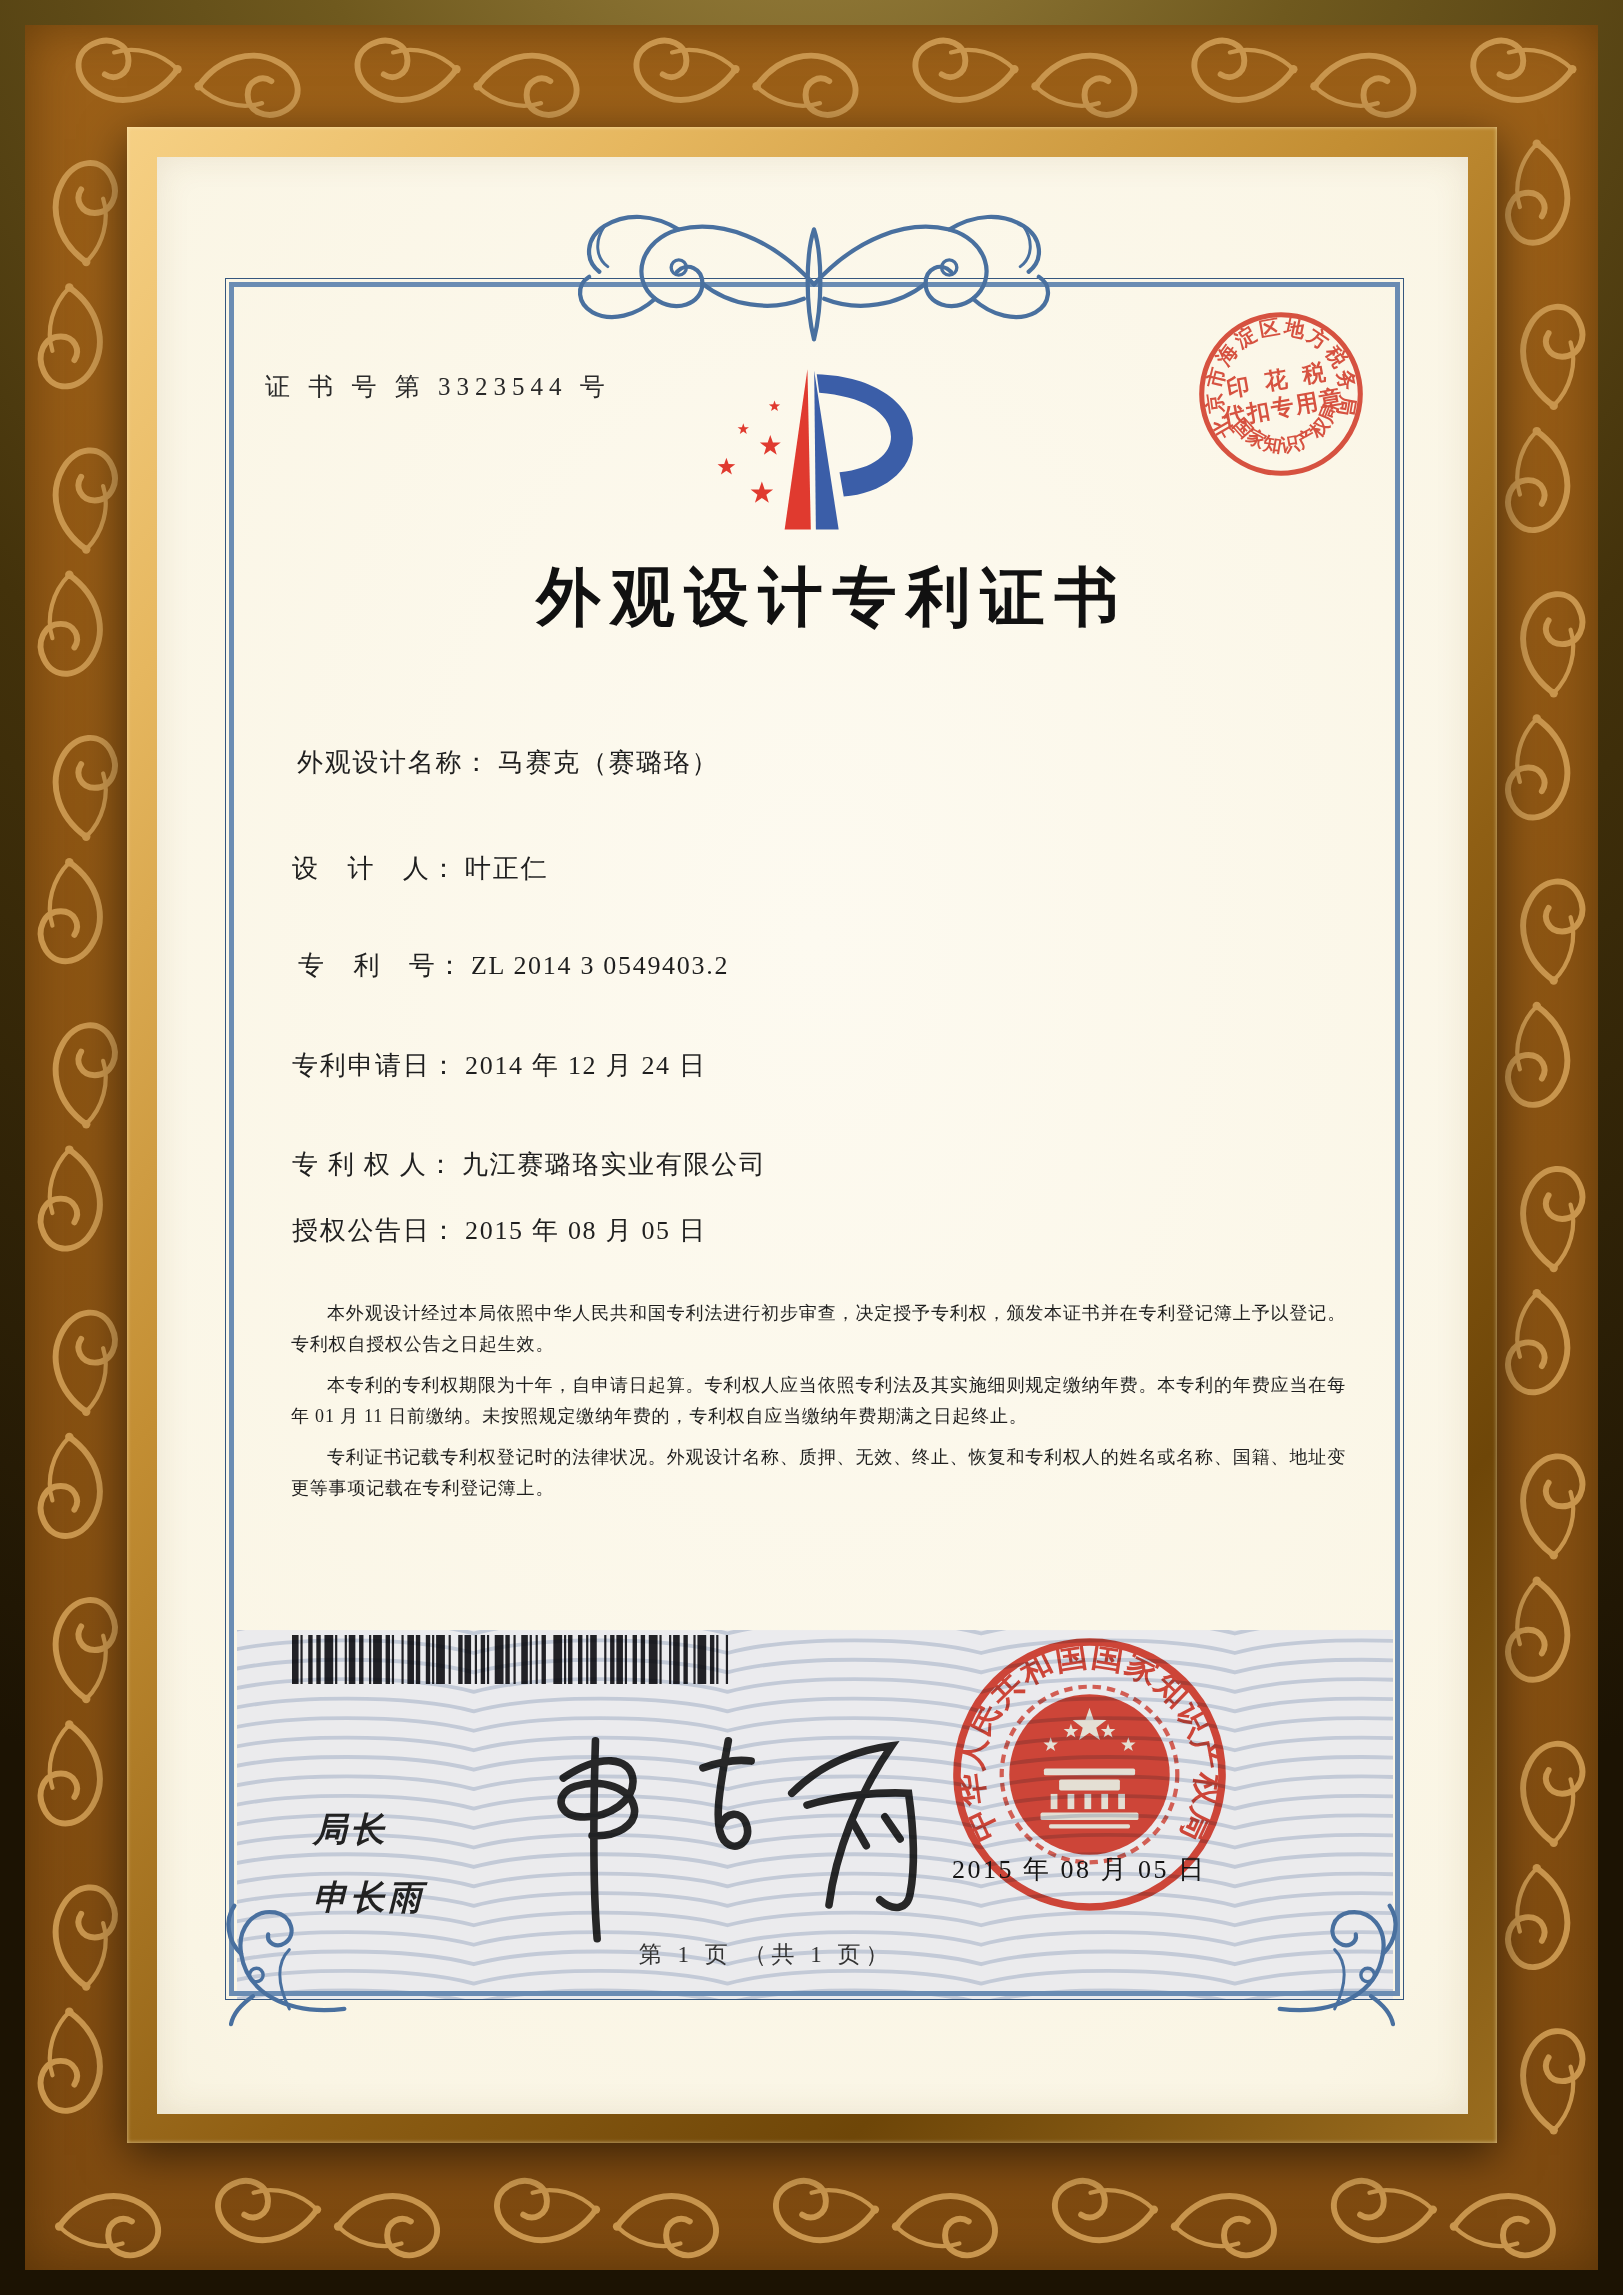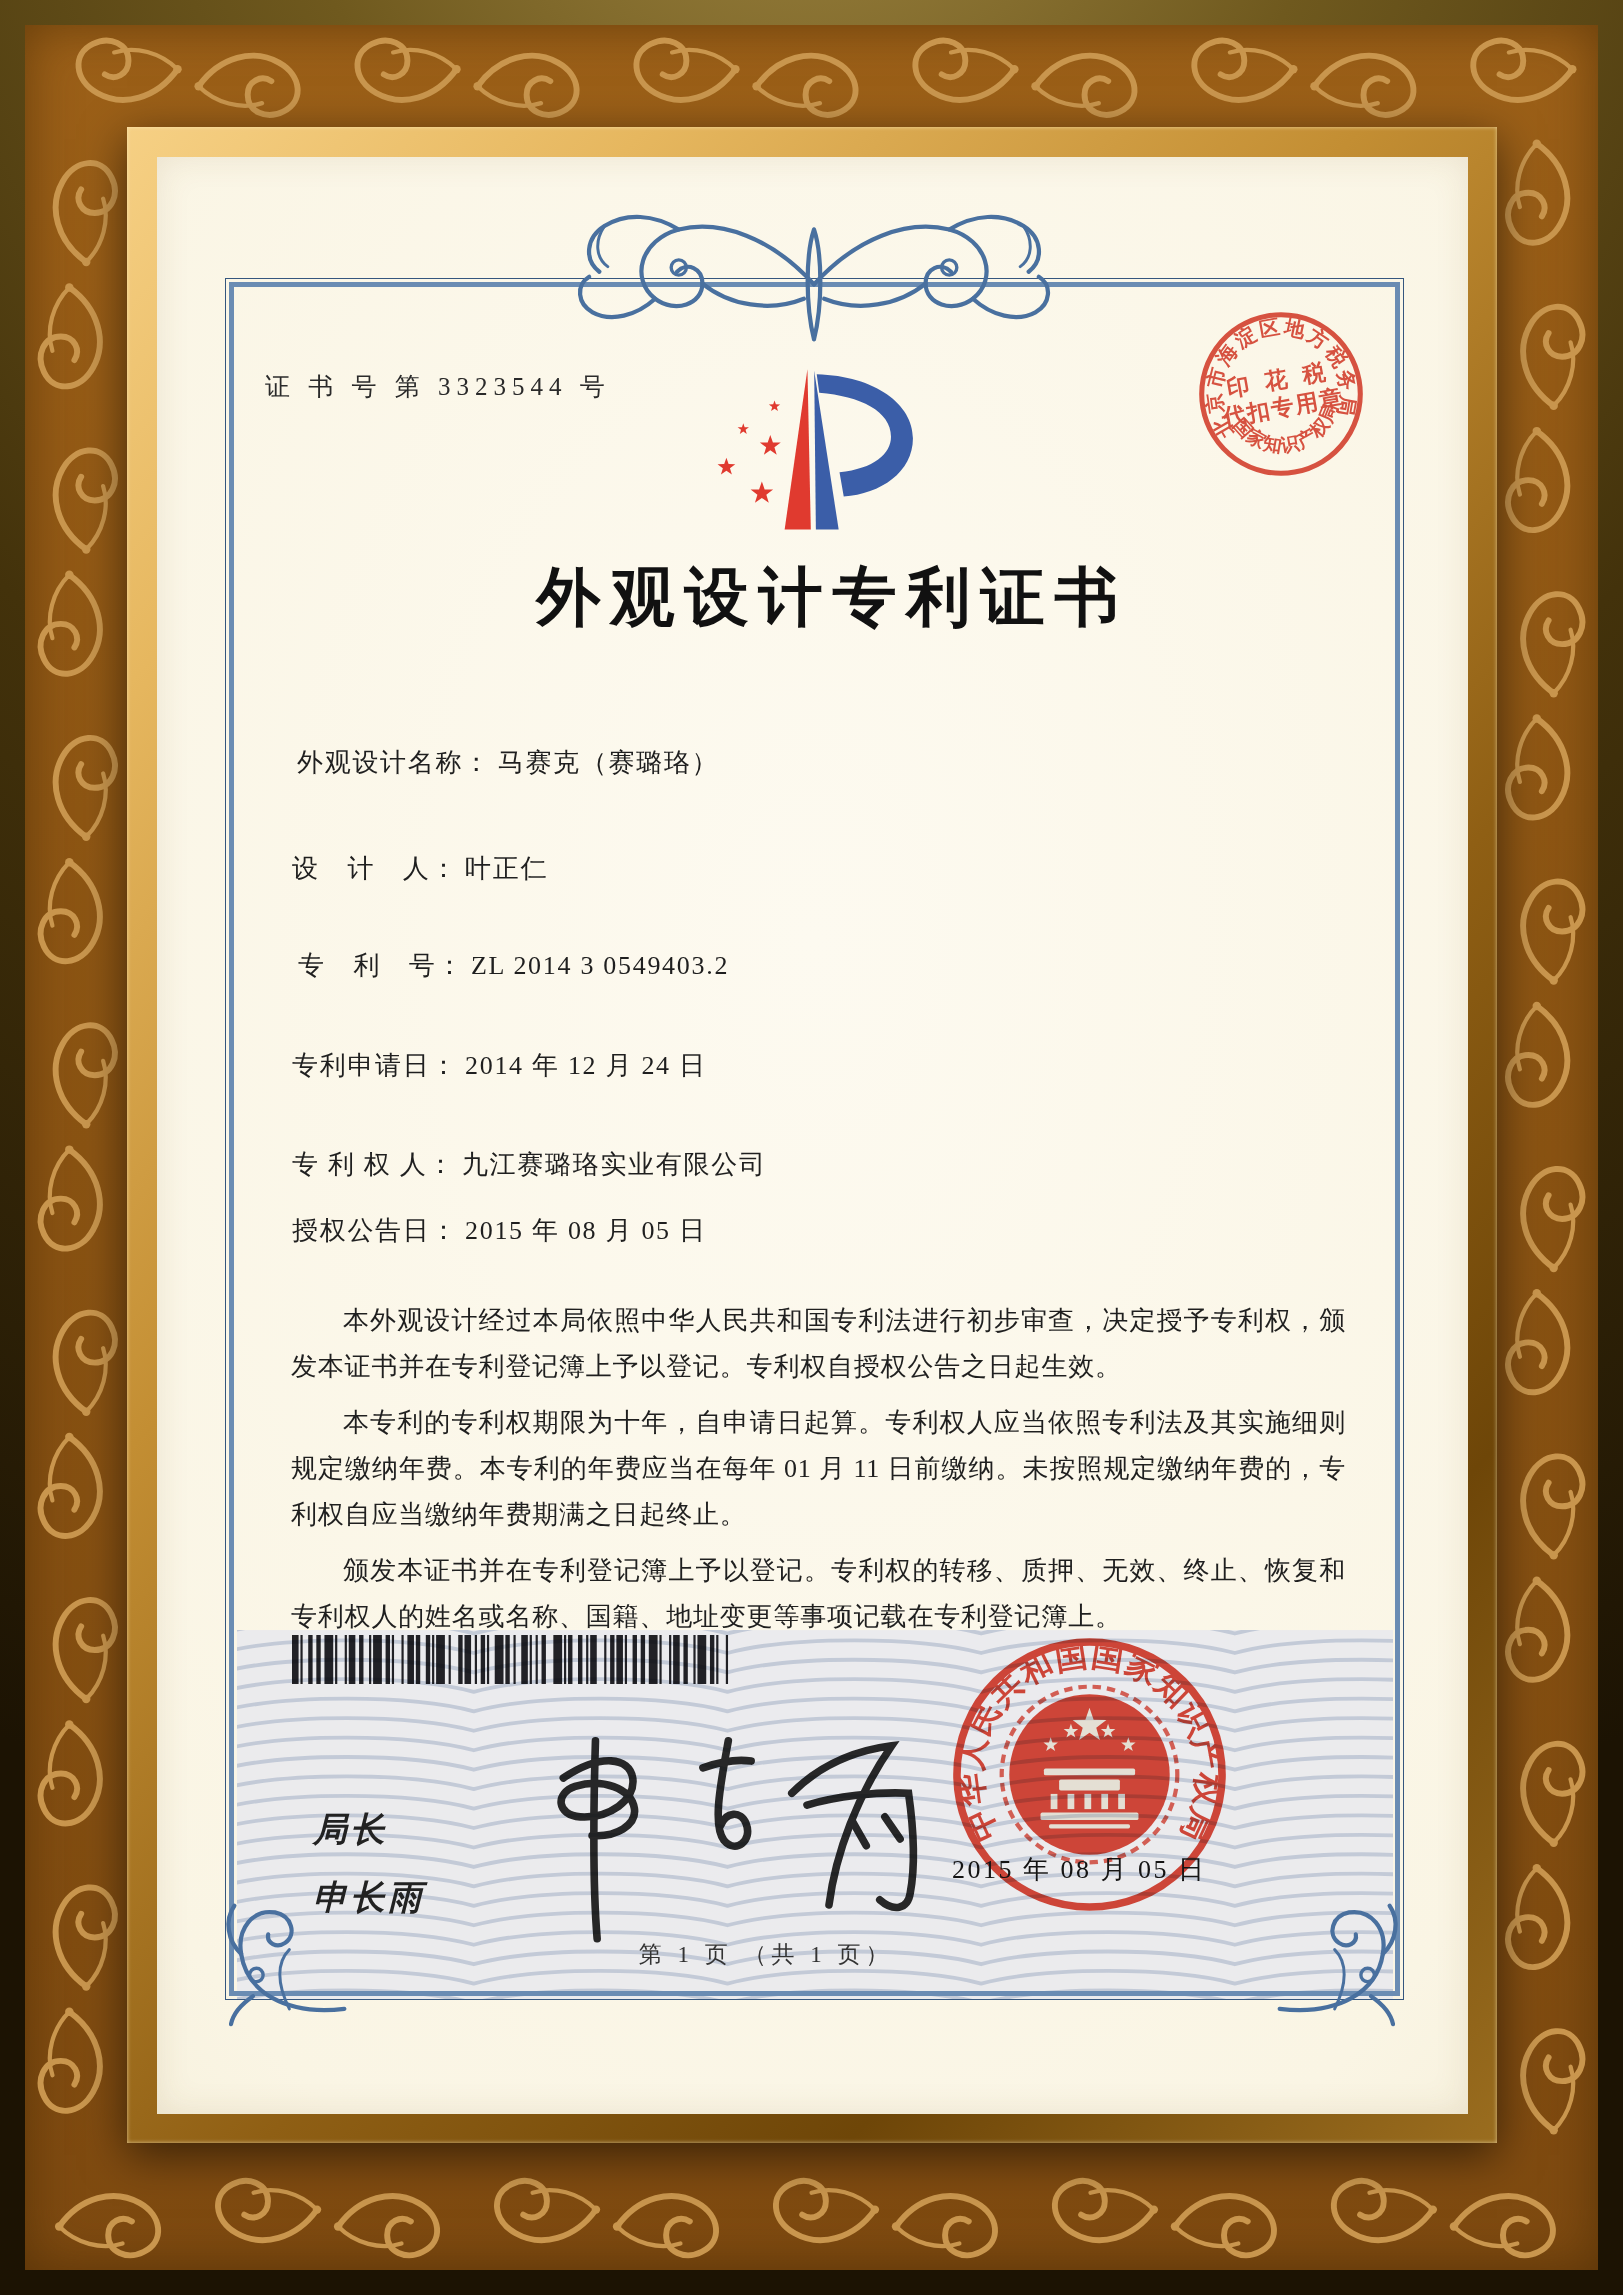--- a/index.html
+++ b/index.html
@@ -19,21 +19,21 @@
     box-shadow:inset 0 0 34px rgba(120,90,30,.12);}
   .inner-border{position:absolute;left:68px;top:121px;width:1179px;height:1722px;box-sizing:border-box;
     border:1.7px solid #35567e;}
   .inner-border::after{content:"";position:absolute;inset:3.4px;border:5px solid #6a8cb3;}
   .abs{position:absolute;}
   .cert-no{font-size:25px;letter-spacing:6px;color:#2a2a2a;}
   .title{width:100%;text-align:center;font-size:64px;font-weight:bold;letter-spacing:10px;color:#111;}
   .field{font-size:26px;letter-spacing:1.7px;white-space:nowrap;}
   .field .val{margin-left:6.8px;}
   .paras{width:1055px;}
-  .paras p{margin:0 0 10px;font-size:26px;line-height:46px;text-align:justify;text-indent:2em;letter-spacing:0.8px;}
+  .paras p{margin:0 0 10px;font-size:18px;line-height:31px;text-align:justify;text-indent:2em;letter-spacing:0.8px;}
   .signer{font-size:34px;letter-spacing:3.4px;font-family:"Liberation Sans","DejaVu Sans",sans-serif;font-weight:bold;color:#222;font-style:italic;}
   .date-line{font-size:26px;letter-spacing:2.5px;color:#141414;}
   .footer{width:1218px;text-align:center;font-size:23px;letter-spacing:5px;color:#333;}
   .ink{mix-blend-mode:multiply;opacity:.94;}
   svg text{font-family:"Liberation Serif","DejaVu Serif",serif;}
 </style>
 </head>
 <body>
 
 <div class="stage">
@@ -221,21 +221,21 @@
       <div class="abs field" style="left:140px;top:588px;"><span>外观设计名称：</span><span class="val">马赛克（赛璐珞）</span></div>
       <div class="abs field" style="left:135px;top:694px;"><span>设　计　人：</span><span class="val">叶正仁</span></div>
       <div class="abs field" style="left:141px;top:791px;"><span>专　利　号：</span><span class="val">ZL 2014 3 0549403.2</span></div>
       <div class="abs field" style="left:135px;top:891px;"><span>专利申请日：</span><span class="val">2014 年 12 月 24 日</span></div>
       <div class="abs field" style="left:135px;top:990px;"><span>专 利 权 人：</span><span class="val">九江赛璐珞实业有限公司</span></div>
       <div class="abs field" style="left:135px;top:1056px;"><span>授权公告日：</span><span class="val">2015 年 08 月 05 日</span></div>
 
       <div class="abs paras" style="left:134px;top:1141px;">
         <p>本外观设计经过本局依照中华人民共和国专利法进行初步审查，决定授予专利权，颁发本证书并在专利登记簿上予以登记。专利权自授权公告之日起生效。</p>
         <p>本专利的专利权期限为十年，自申请日起算。专利权人应当依照专利法及其实施细则规定缴纳年费。本专利的年费应当在每年 01 月 11 日前缴纳。未按照规定缴纳年费的，专利权自应当缴纳年费期满之日起终止。</p>
-        <p>颁发本证书并在专利登记簿上予以登记。专利权的转移、质押、无效、终止、恢复和专利权人的姓名或名称、国籍、地址变更等事项记载在专利登记簿上。</p>
+        <p>专利证书记载专利权登记时的法律状况。外观设计名称、质押、无效、终止、恢复和专利权人的姓名或名称、国籍、地址变更等事项记载在专利登记簿上。</p>
       </div>
 
       <svg class="abs ink" style="left:135px;top:1478px;" width="446" height="49" viewBox="0 0 528 58">
         <g id="barcode-bars">
             <rect x="0.0" y="0" width="7.8" height="58" fill="#15151a"></rect>
             <rect x="10.0" y="0" width="2.6" height="58" fill="#15151a"></rect>
             <rect x="19.2" y="0" width="5.2" height="58" fill="#15151a"></rect>
             <rect x="28.8" y="0" width="5.2" height="58" fill="#15151a"></rect>
             <rect x="38.4" y="0" width="10.4" height="58" fill="#15151a"></rect>
             <rect x="51.0" y="0" width="2.6" height="58" fill="#15151a"></rect>

